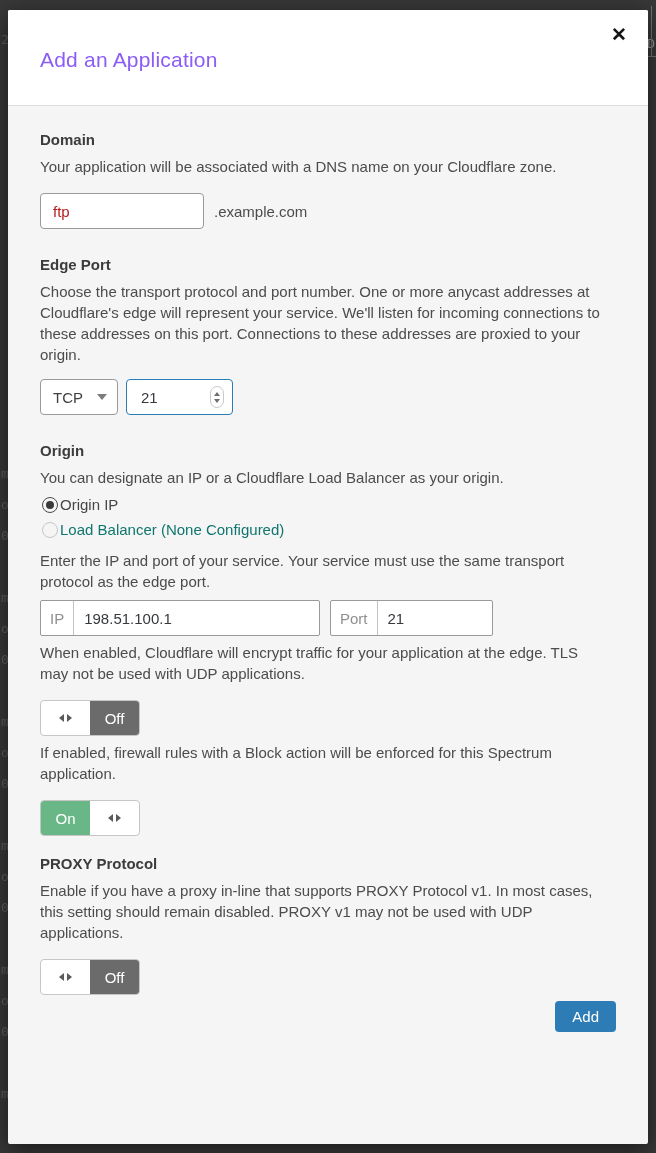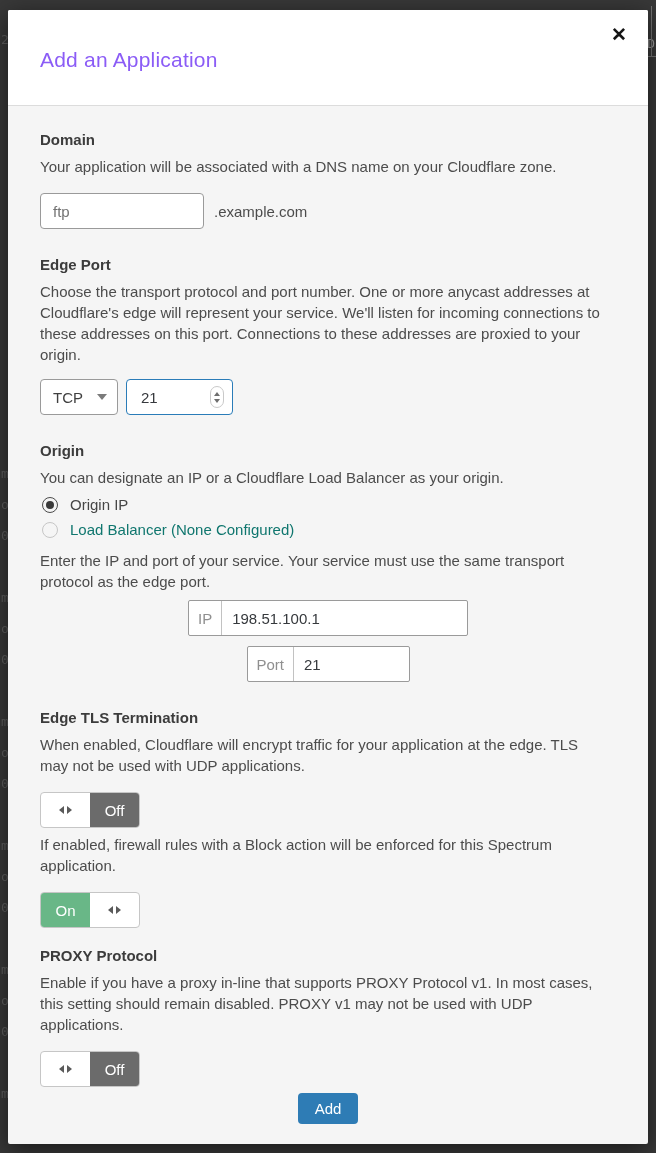--- a/index.html
+++ b/index.html
@@ -56,21 +56,21 @@
   .section-desc{
     margin:6px 0 0;font-size:15px;line-height:21px;color:#4c4c4c;
     white-space:pre-line;
   }
 
   
   .row{display:flex;align-items:center;}
   .text-input{
     box-sizing:border-box;height:36px;background:#fff;
     border:1px solid #9a9a9a;border-radius:4px;
-    padding:0 12px;font-size:15px;color:#737373;
+    padding:0 12px;font-size:15px;color:#b91c1c;
     font-family:"Liberation Sans", sans-serif;outline:none;
   }
   .domain-row{margin-top:16px;}
   .domain-input{width:164px;}
   .domain-suffix{margin-left:10px;font-size:15px;color:#4c4c4c;}
 
   .edgeport-row{margin-top:14px;}
   .select-box{
     box-sizing:border-box;width:78px;height:36px;background:#fff;
     border:1px solid #9a9a9a;border-radius:4px;
@@ -97,35 +97,35 @@
     box-sizing:border-box;width:14px;height:22px;
     border:1px solid #c9c9c9;border-radius:7px;
     display:flex;flex-direction:column;align-items:center;justify-content:center;
     gap:3px;cursor:pointer;background:#fff;
   }
   .tri-up-s{width:0;height:0;border-left:3px solid transparent;border-right:3px solid transparent;border-bottom:4px solid #6e6e6e;}
   .tri-down-s{width:0;height:0;border-left:3px solid transparent;border-right:3px solid transparent;border-top:4px solid #6e6e6e;}
 
   
   .radio-group{margin-top:4px;}
-  .radio-row{display:flex;align-items:center;height:25px;gap:12px;margin-left:2px;cursor:pointer;}
+  .radio-row{display:flex;align-items:center;height:25px;gap:2px;margin-left:2px;cursor:pointer;}
   .radio{
     box-sizing:border-box;width:16px;height:16px;border-radius:50%;
     border:1px solid #4c4c4c;background:transparent;position:relative;flex:none;
   }
   .radio.checked::after{
     content:"";position:absolute;left:3px;top:3px;width:8px;height:8px;
     border-radius:50%;background:#3a3a3a;
   }
   .radio.disabled{border-color:#c6c6c6;}
   .radio-label{font-size:15px;color:#464646;}
   .radio-label.disabled{color:#0f766e;}
   .ip-desc{margin-top:8px;}
 
-  .origin-inputs{margin-top:8px;gap:10px;flex-direction:column;}
+  .origin-inputs{margin-top:8px;gap:10px;}
   .prefix-input{
     box-sizing:border-box;height:36px;background:#fff;
     border:1px solid #9a9a9a;border-radius:2px;
     display:flex;align-items:stretch;overflow:hidden;
   }
   .prefix-input .prefix{
     display:flex;align-items:center;justify-content:center;
     padding:0 9px;color:#8f8f8f;font-size:15px;
     border-right:1px solid #c2c2c2;flex:none;
   }
@@ -140,21 +140,21 @@
     overflow:hidden;cursor:pointer;
   }
   .toggle .half{flex:1;display:flex;align-items:center;justify-content:center;font-size:15px;}
   .half.dark{background:#6b6b6b;color:#fff;}
   .half.green{background:#69b787;color:#fff;}
   .drag-arrows{display:flex;align-items:center;gap:3px;}
   .tri-left{width:0;height:0;border-top:4px solid transparent;border-bottom:4px solid transparent;border-right:5px solid #5a5a5a;}
   .tri-right{width:0;height:0;border-top:4px solid transparent;border-bottom:4px solid transparent;border-left:5px solid #5a5a5a;}
 
   
-  .footer{display:flex;justify-content:center;margin-top:6px;}
+  .footer{display:flex;justify-content:flex-end;margin-top:6px;}
   .add-btn{
     box-sizing:border-box;height:31px;padding:0 17px;
     background:#2e7cb5;color:#fff;font-size:15px;
     border:none;border-radius:4px;cursor:pointer;
     font-family:"Liberation Sans", sans-serif;
   }
 </style>
 </head>
 <body>
 
@@ -257,21 +257,20 @@
           <input class="bare-input" value="198.51.100.1" style="">
         </div>
         <div class="prefix-input oport-box">
           <span class="prefix">Port</span>
           <input class="bare-input" value="21" style="">
         </div>
       </div>
     </div>
 
     <div>
-      <h3 class="section-heading mt-section">Edge TLS Termination</h3>
       <p class="section-desc">When enabled, Cloudflare will encrypt traffic for your application at the edge. TLS
 may not be used with UDP applications.</p>
       <div class="toggle">
         <span class="half">
           <span class="drag-arrows">
             <span class="tri-left"></span>
               <span class="tri-right"></span>
           </span>
         </span>
         <span class="half dark">Off</span>

